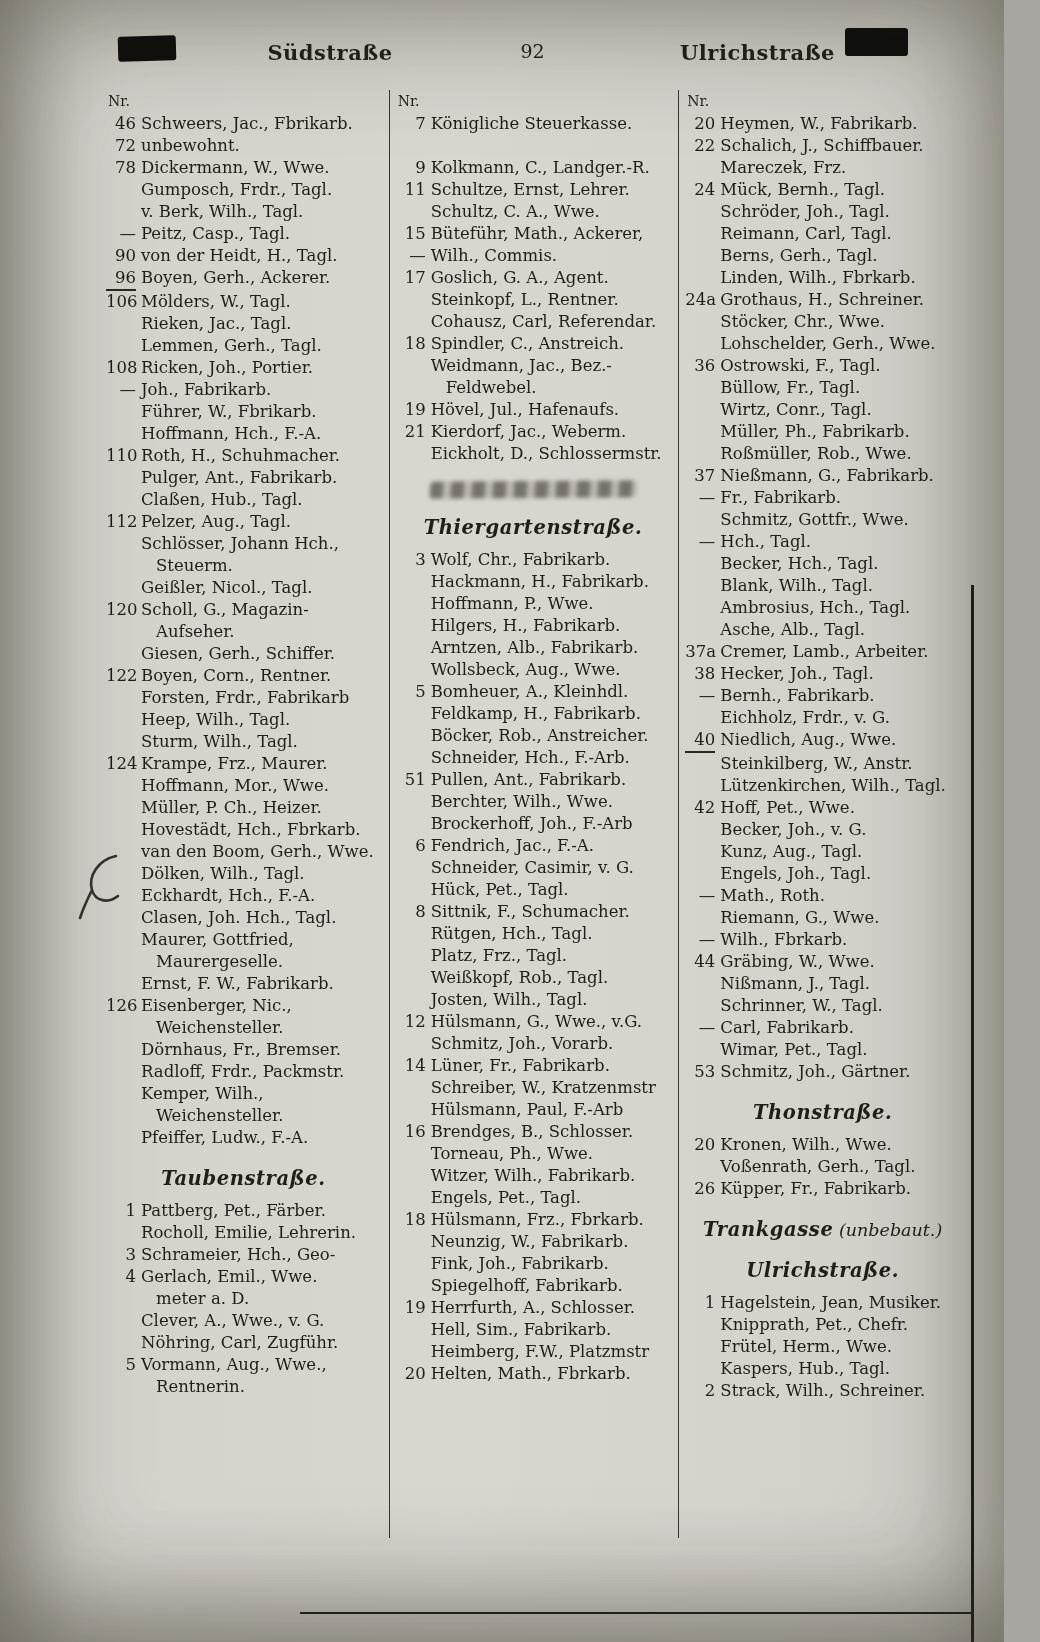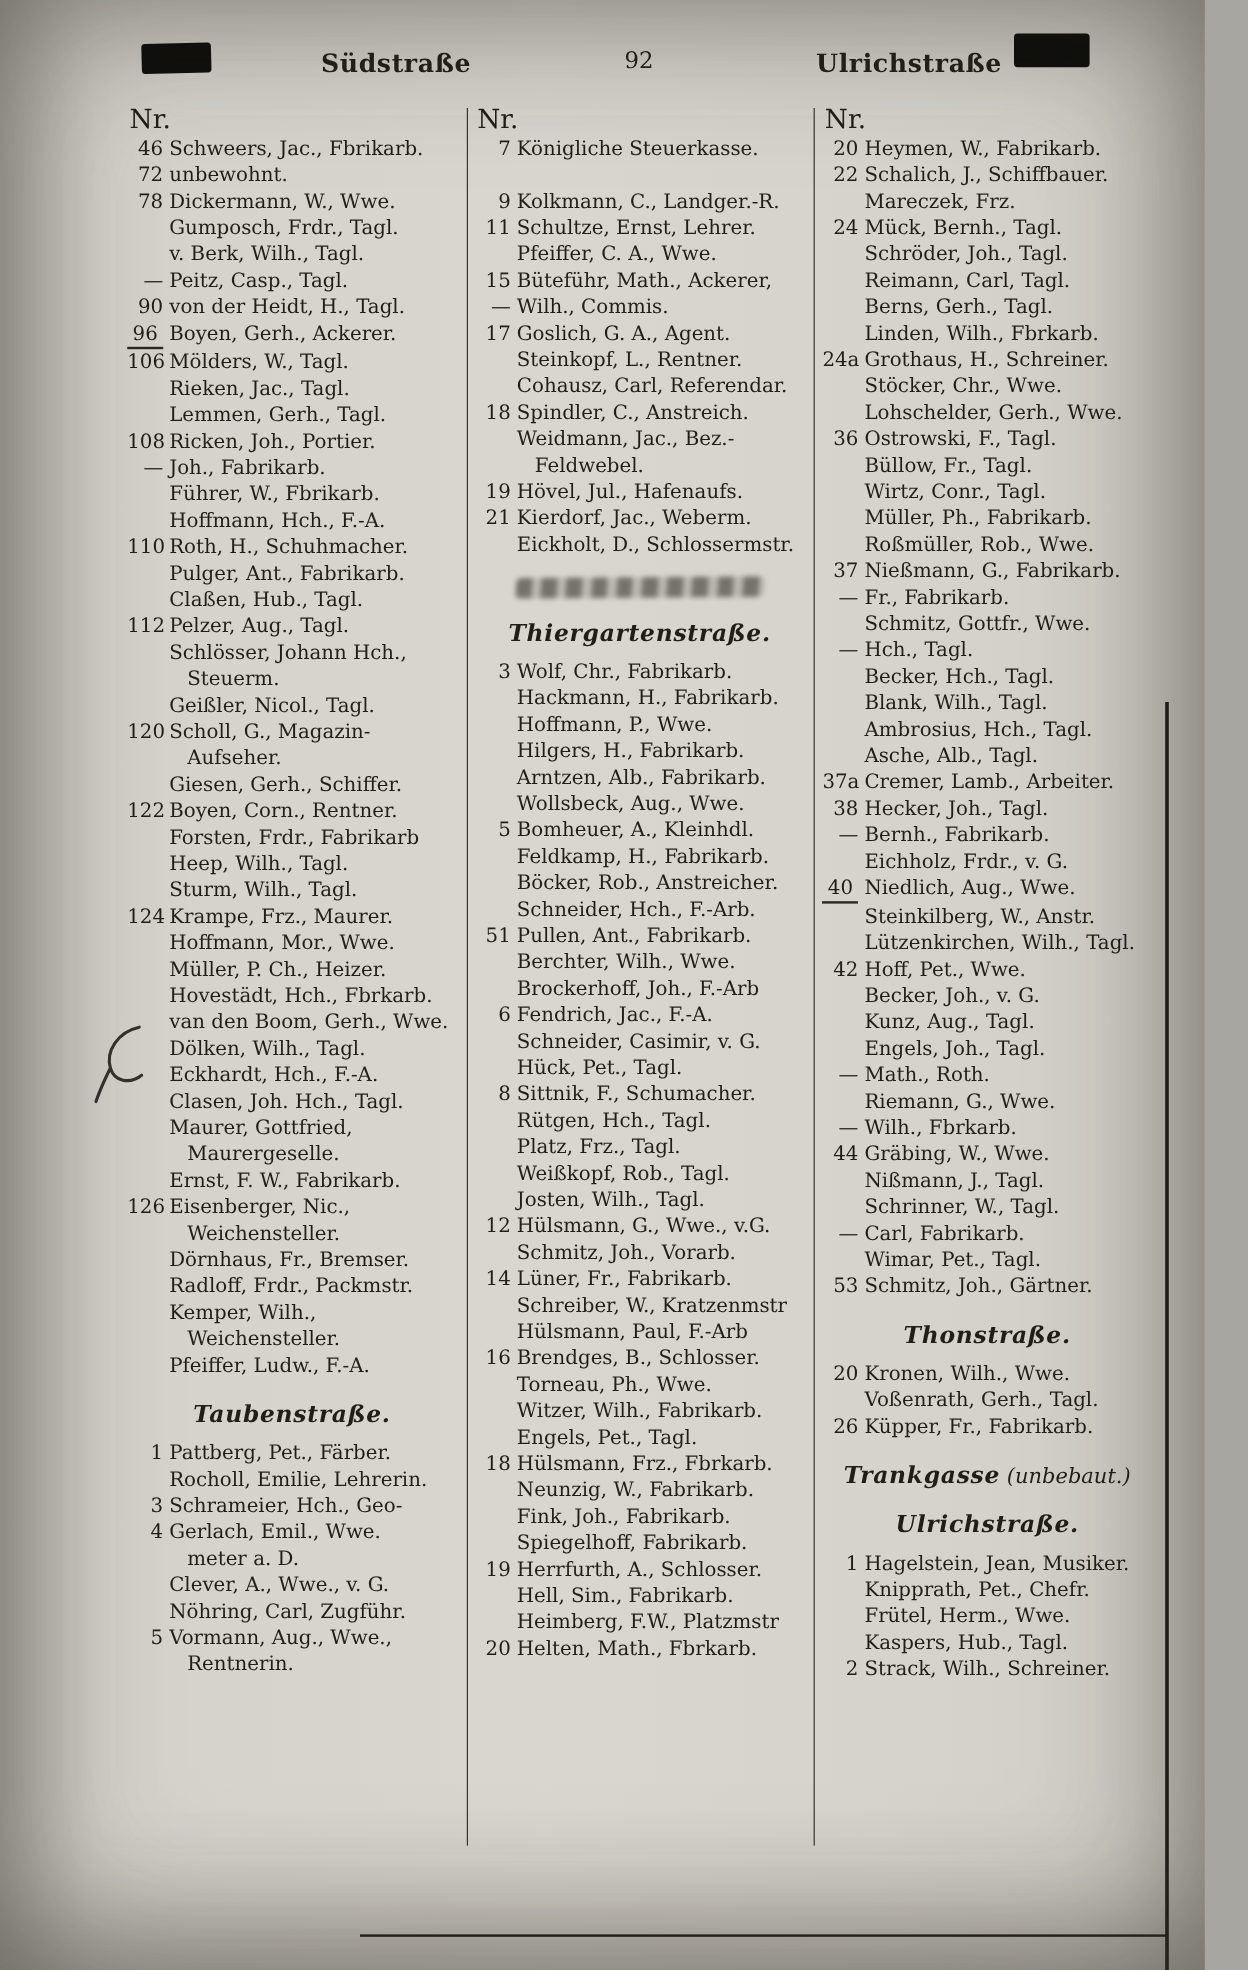--- a/index.html
+++ b/index.html
@@ -27,26 +27,26 @@
   .hdr .street { position:absolute; font-weight:bold; font-size:21px; letter-spacing:.5px; text-align:center; }
   .hdr .left  { left:185px; width:290px; }
   .hdr .right { left:615px; width:285px; }
   .hdr .pageno { position:absolute; left:440px; width:185px; text-align:center; font-size:19px; }
 
   
   .columns { position:absolute; top:90px; left:100px; width:868px; height:1448px; display:flex; }
   .column { flex:1 1 0; padding:0 8px 0 6px; overflow:hidden; }
   .column + .column { border-left:1.5px solid #37352e; }
 
-  .nr-head { font-size:22px; line-height:22px; margin:0 0 1px 2px; }
+  .nr-head { font-size:14px; line-height:22px; margin:0 0 1px 2px; }
 
   .entry { font-size:16.5px; line-height:22px; padding-left:50px; text-indent:-50px; }
   .entry .nr { display:inline-block; width:30px; margin-right:5px; text-align:right; text-indent:0; white-space:pre; }
   .entry.cont { text-indent:0; }
-  .entry.u-nr .nr { border-bottom:2px solid #2a2821;text-align:center; }
+  .entry.u-nr .nr { border-bottom:2px solid #2a2821; }
 
   .street-title { text-align:center; font-weight:bold; font-size:19.5px; letter-spacing:.6px; margin:18px 0 10px;font-style:italic; }
   .street-title .suffix { font-weight:normal; font-size:17.5px; letter-spacing:0; }
 
   .smudge { height:17px; margin:16px 34px 0; border-radius:4px;
     background: repeating-linear-gradient(90deg, rgba(58,54,46,.62) 0 13px, rgba(120,114,102,.30) 13px 21px);
     filter: blur(2.2px); transform: skewX(-4deg) rotate(-.4deg); }
 </style>
 </head>
 <body>
@@ -122,21 +122,21 @@
         <div class="entry"><span class="nr"> </span><span>Clever, A., Wwe., v. G.</span></div>
         <div class="entry"><span class="nr"> </span><span>Nöhring, Carl, Zugführ.</span></div>
         <div class="entry"><span class="nr">5</span><span>Vormann, Aug., Wwe., Rentnerin.</span></div>
       </div>
       <div class="column">
         <div class="nr-head">Nr.</div>
         <div class="entry"><span class="nr">7</span><span>Königliche Steuerkasse.</span></div>
         <div class="entry"><span class="nr"> </span></div>
         <div class="entry"><span class="nr">9</span><span>Kolkmann, C., Landger.-R.</span></div>
         <div class="entry"><span class="nr">11</span><span>Schultze, Ernst, Lehrer.</span></div>
-        <div class="entry"><span class="nr"> </span><span>Pfeiffer, C. A., Wwe.</span></div>
+        <div class="entry"><span class="nr"> </span><span>Schultz, C. A., Wwe.</span></div>
         <div class="entry"><span class="nr">15</span><span>Büteführ, Math., Ackerer,</span></div>
         <div class="entry"><span class="nr">—</span><span>Wilh., Commis.</span></div>
         <div class="entry"><span class="nr">17</span><span>Goslich, G. A., Agent.</span></div>
         <div class="entry"><span class="nr"> </span><span>Steinkopf, L., Rentner.</span></div>
         <div class="entry"><span class="nr"> </span><span>Cohausz, Carl, Referendar.</span></div>
         <div class="entry"><span class="nr">18</span><span>Spindler, C., Anstreich.</span></div>
         <div class="entry"><span class="nr"> </span><span>Weidmann, Jac., Bez.-Feldwebel.</span></div>
         <div class="entry"><span class="nr">19</span><span>Hövel, Jul., Hafenaufs.</span></div>
         <div class="entry"><span class="nr">21</span><span>Kierdorf, Jac., Weberm.</span></div>
         <div class="entry"><span class="nr"> </span><span>Eickholt, D., Schlossermstr.</span></div>

